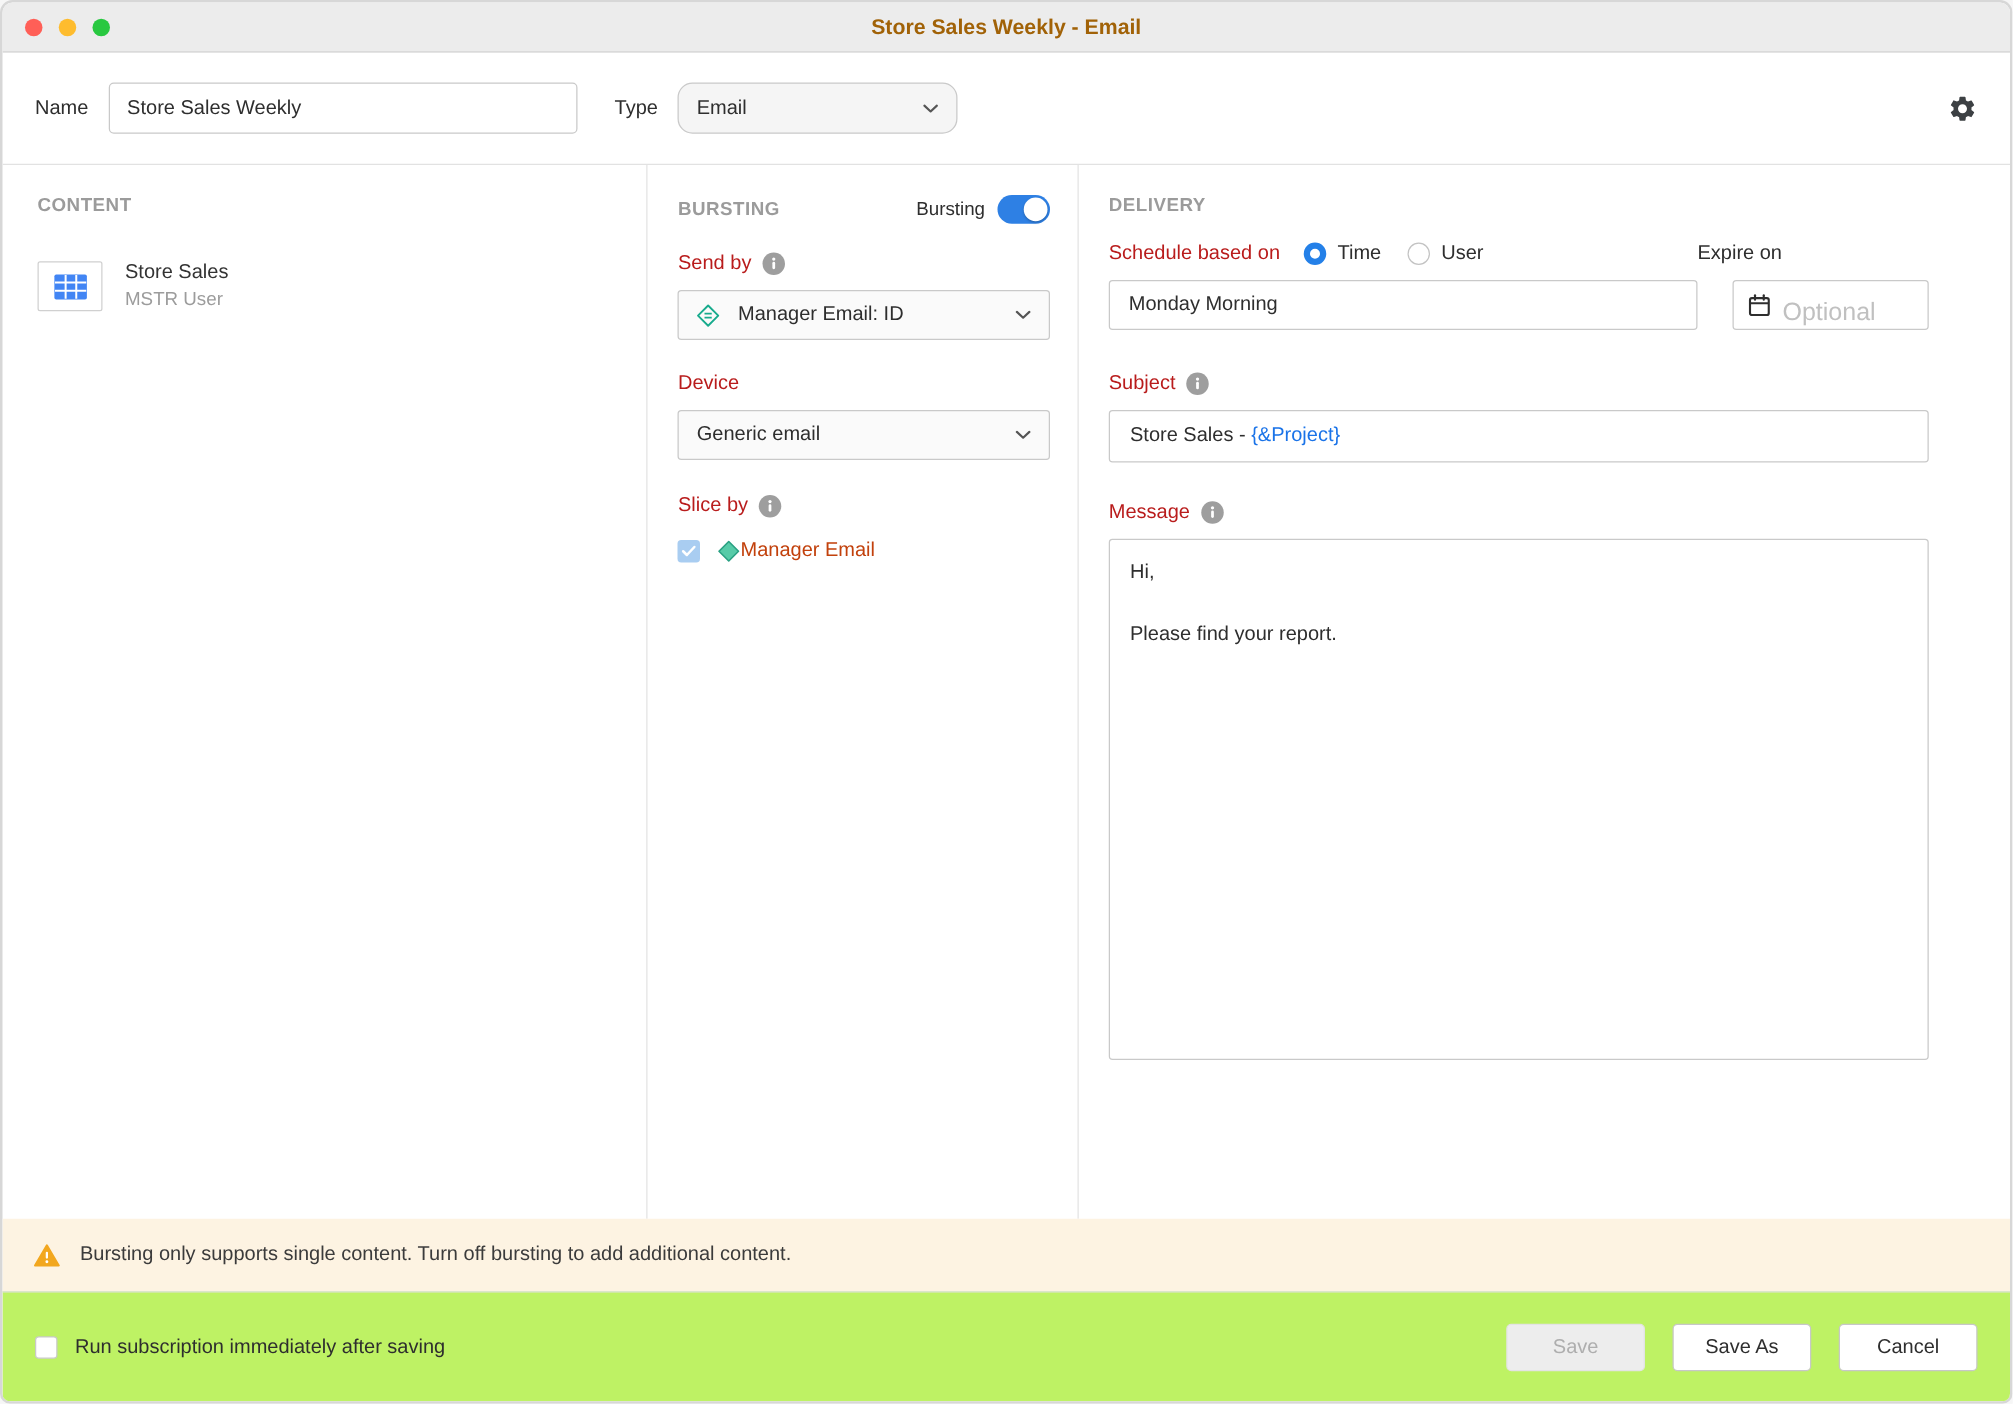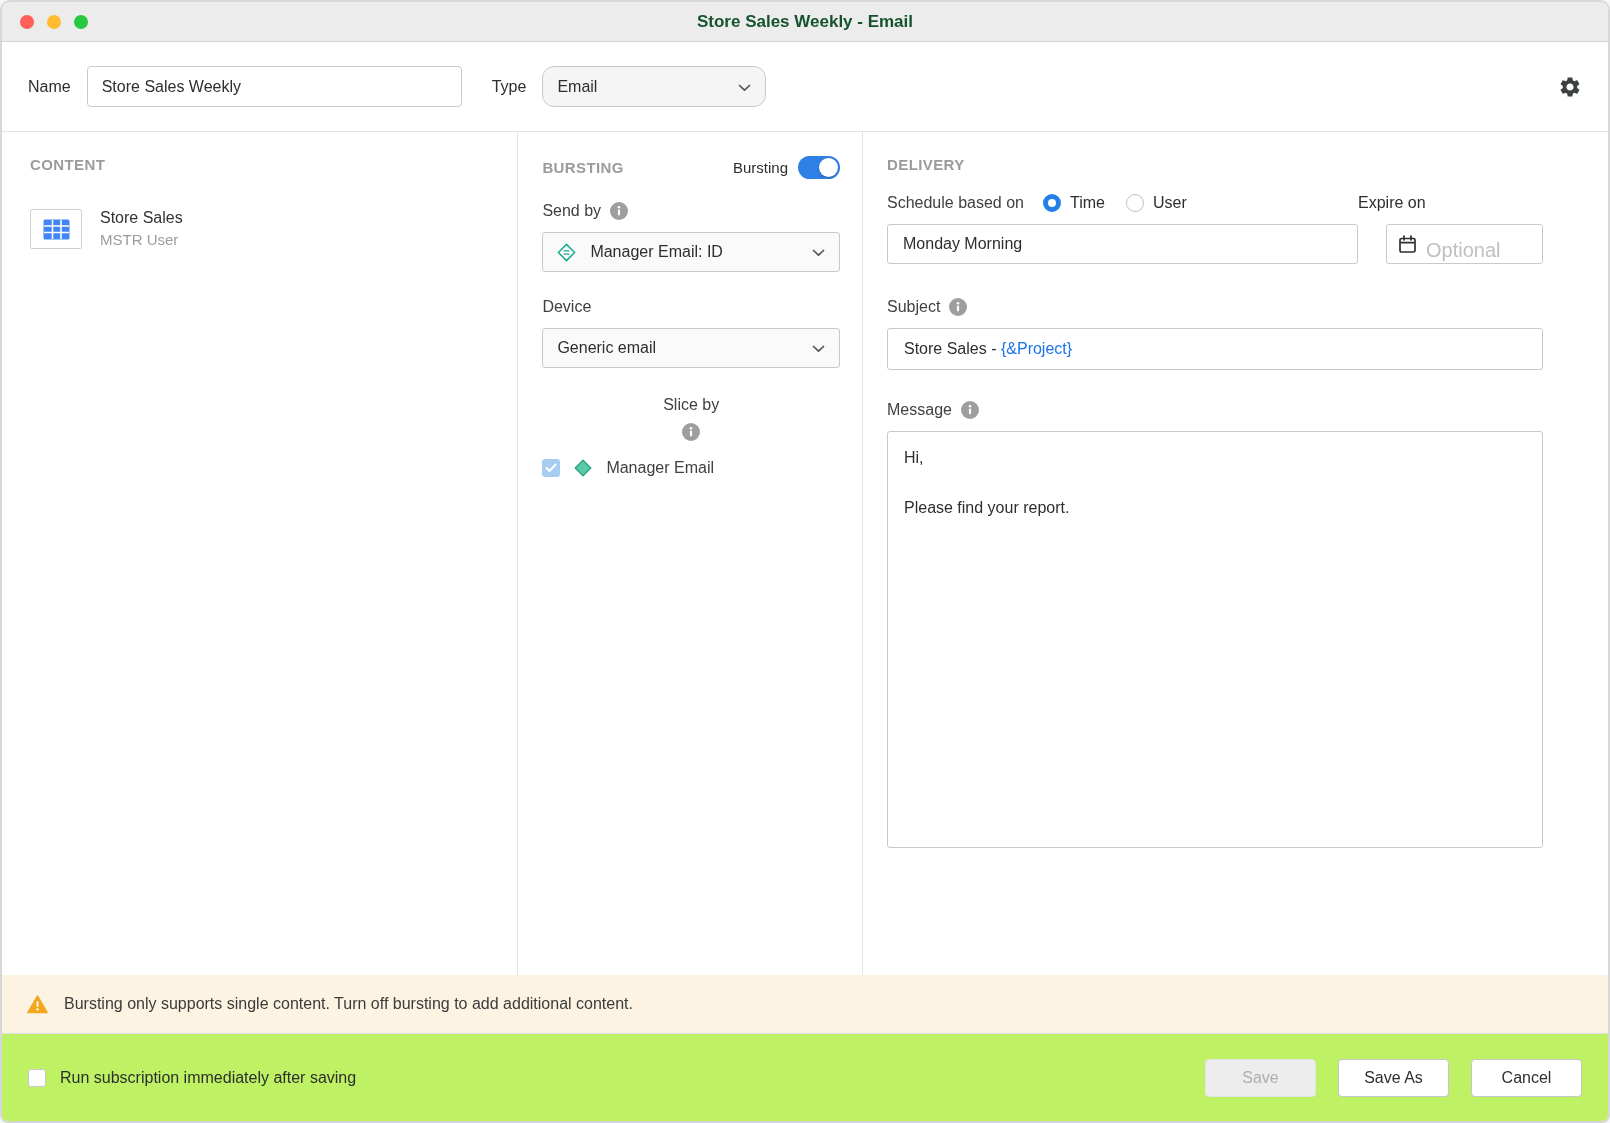--- a/index.html
+++ b/index.html
@@ -10,21 +10,21 @@
     color:#2e2e2e;
   }
   
   .titlebar{flex:0 0 40px;background:#ececec;border-bottom:1px solid #d4d4d4;
     position:relative;display:flex;align-items:center;justify-content:center;}
   .traffic{position:absolute;left:18px;top:0;height:100%;display:flex;align-items:center;gap:13px;}
   .light{width:14px;height:14px;border-radius:50%;}
   .light.red{background:#ff5f57;}
   .light.yellow{background:#febc2e;}
   .light.green{background:#28c840;}
-  .win-title{font-size:17px;font-weight:bold;color:#14532d;}
+  .win-title{font-size:17px;font-weight:bold;color:#a16207;}
   
   .headerbar{flex:0 0 90px;display:flex;align-items:center;padding:0 26px;border-bottom:1px solid #e2e2e2;}
   .lbl{font-size:16px;color:#2e2e2e;}
   .name-input{width:375px;height:41px;border:1px solid #c9c9c9;border-radius:4px;
     padding:0 14px;font-size:16px;color:#2e2e2e;margin-left:16px;outline:none;font-family:inherit;}
   .type-lbl{margin-left:30px;}
   .select-box{width:224px;height:41px;background:#f5f5f5;border:1px solid #c9c9c9;border-radius:12px;
     display:flex;align-items:center;padding:0 14px;margin-left:16px;cursor:pointer;}
   .select-box .sel-text{font-size:16px;color:#2e2e2e;}
   .select-box .chev{margin-left:auto;}
@@ -44,33 +44,33 @@
   .content-title{font-size:16px;color:#333;}
   .content-sub{font-size:15px;color:#9c9c9c;margin-top:4px;}
   
   .burst-head{display:flex;align-items:center;}
   .burst-toggle-group{margin-left:auto;display:flex;align-items:center;}
   .toggle-lbl{font-size:15px;color:#2e2e2e;margin-right:10px;}
   .toggle{width:42px;height:23px;border-radius:12px;background:#2e80e4;position:relative;cursor:pointer;}
   .toggle .knob{position:absolute;top:2px;right:2px;width:19px;height:19px;border-radius:50%;
     background:#fff;box-shadow:0 1px 2px rgba(0,0,0,.25);}
   .field-lbl-row{display:flex;align-items:center;gap:9px;margin-top:23px;}
-  .field-lbl{font-size:16px;color:#404040;}
+  .field-lbl{font-size:16px;color:#b91c1c;}
   .info-icon{width:18px;height:18px;border-radius:50%;background:#9e9e9e;display:inline-flex;
     align-items:center;justify-content:center;flex:0 0 auto;}
   .dropdown{margin-top:12px;height:40px;background:#fafafa;border:1px solid #c9c9c9;border-radius:3px;
     display:flex;align-items:center;padding:0 14px;cursor:pointer;}
   .dropdown .dd-text{font-size:16px;color:#2e2e2e;}
   .dropdown .icon-gap{margin-left:14px;}
   .dropdown .chev{margin-left:auto;}
   .slice-row{margin-top:18px;display:flex;align-items:center;}
   .checkbox-on{width:18px;height:18px;border-radius:3px;background:#a9cdf1;display:flex;
     align-items:center;justify-content:center;cursor:pointer;}
   .slice-diamond{margin-left:14px;display:flex;}
-  .slice-name{margin-left:14px;font-size:16px;color:#404040;}
+  .slice-name{font-size:16px;color:#c2410c;}
   
   .sched-row{display:flex;align-items:center;margin-top:21px;}
   .sched-left{width:471px;display:flex;align-items:center;}
   .radio{width:18px;height:18px;border-radius:50%;background:#fff;cursor:pointer;flex:0 0 auto;}
   .radio.sel{border:5.5px solid #2480e8;}
   .radio.unsel{border:1.5px solid #c3c3c3;}
   .radio-lbl{font-size:16px;color:#2e2e2e;margin-left:9px;}
   .expire-lbl{font-size:16px;color:#2e2e2e;}
   .inputs-row{display:flex;margin-top:12px;}
   .sched-input{width:471px;height:40px;border:1px solid #c9c9c9;border-radius:3px;padding:0 15px;
@@ -197,21 +197,21 @@
       </div>
       <div class="dropdown">
         <span class="dd-text">Generic email</span>
         <span class="chev">
           <svg width="13" height="8" viewBox="0 0 13 8">
               <polyline points="1.5,1.5 6.5,6.2 11.5,1.5" fill="none" stroke="#555" stroke-width="1.7" stroke-linecap="round" stroke-linejoin="round"></polyline>
             </svg>
         </span>
       </div>
 
-      <div class="field-lbl-row" style="margin-top:28px;flex-direction:column;">
+      <div class="field-lbl-row" style="margin-top:28px;">
         <span class="field-lbl">Slice by</span>
         <span class="info-icon">
           <svg width="18" height="18" viewBox="0 0 18 18">
               <circle cx="9" cy="5.2" r="1.3" fill="#fff"></circle>
               <rect x="7.9" y="7.4" width="2.2" height="6" rx="1.1" fill="#fff"></rect>
             </svg>
         </span>
       </div>
       <div class="slice-row">
         <span class="checkbox-on">

